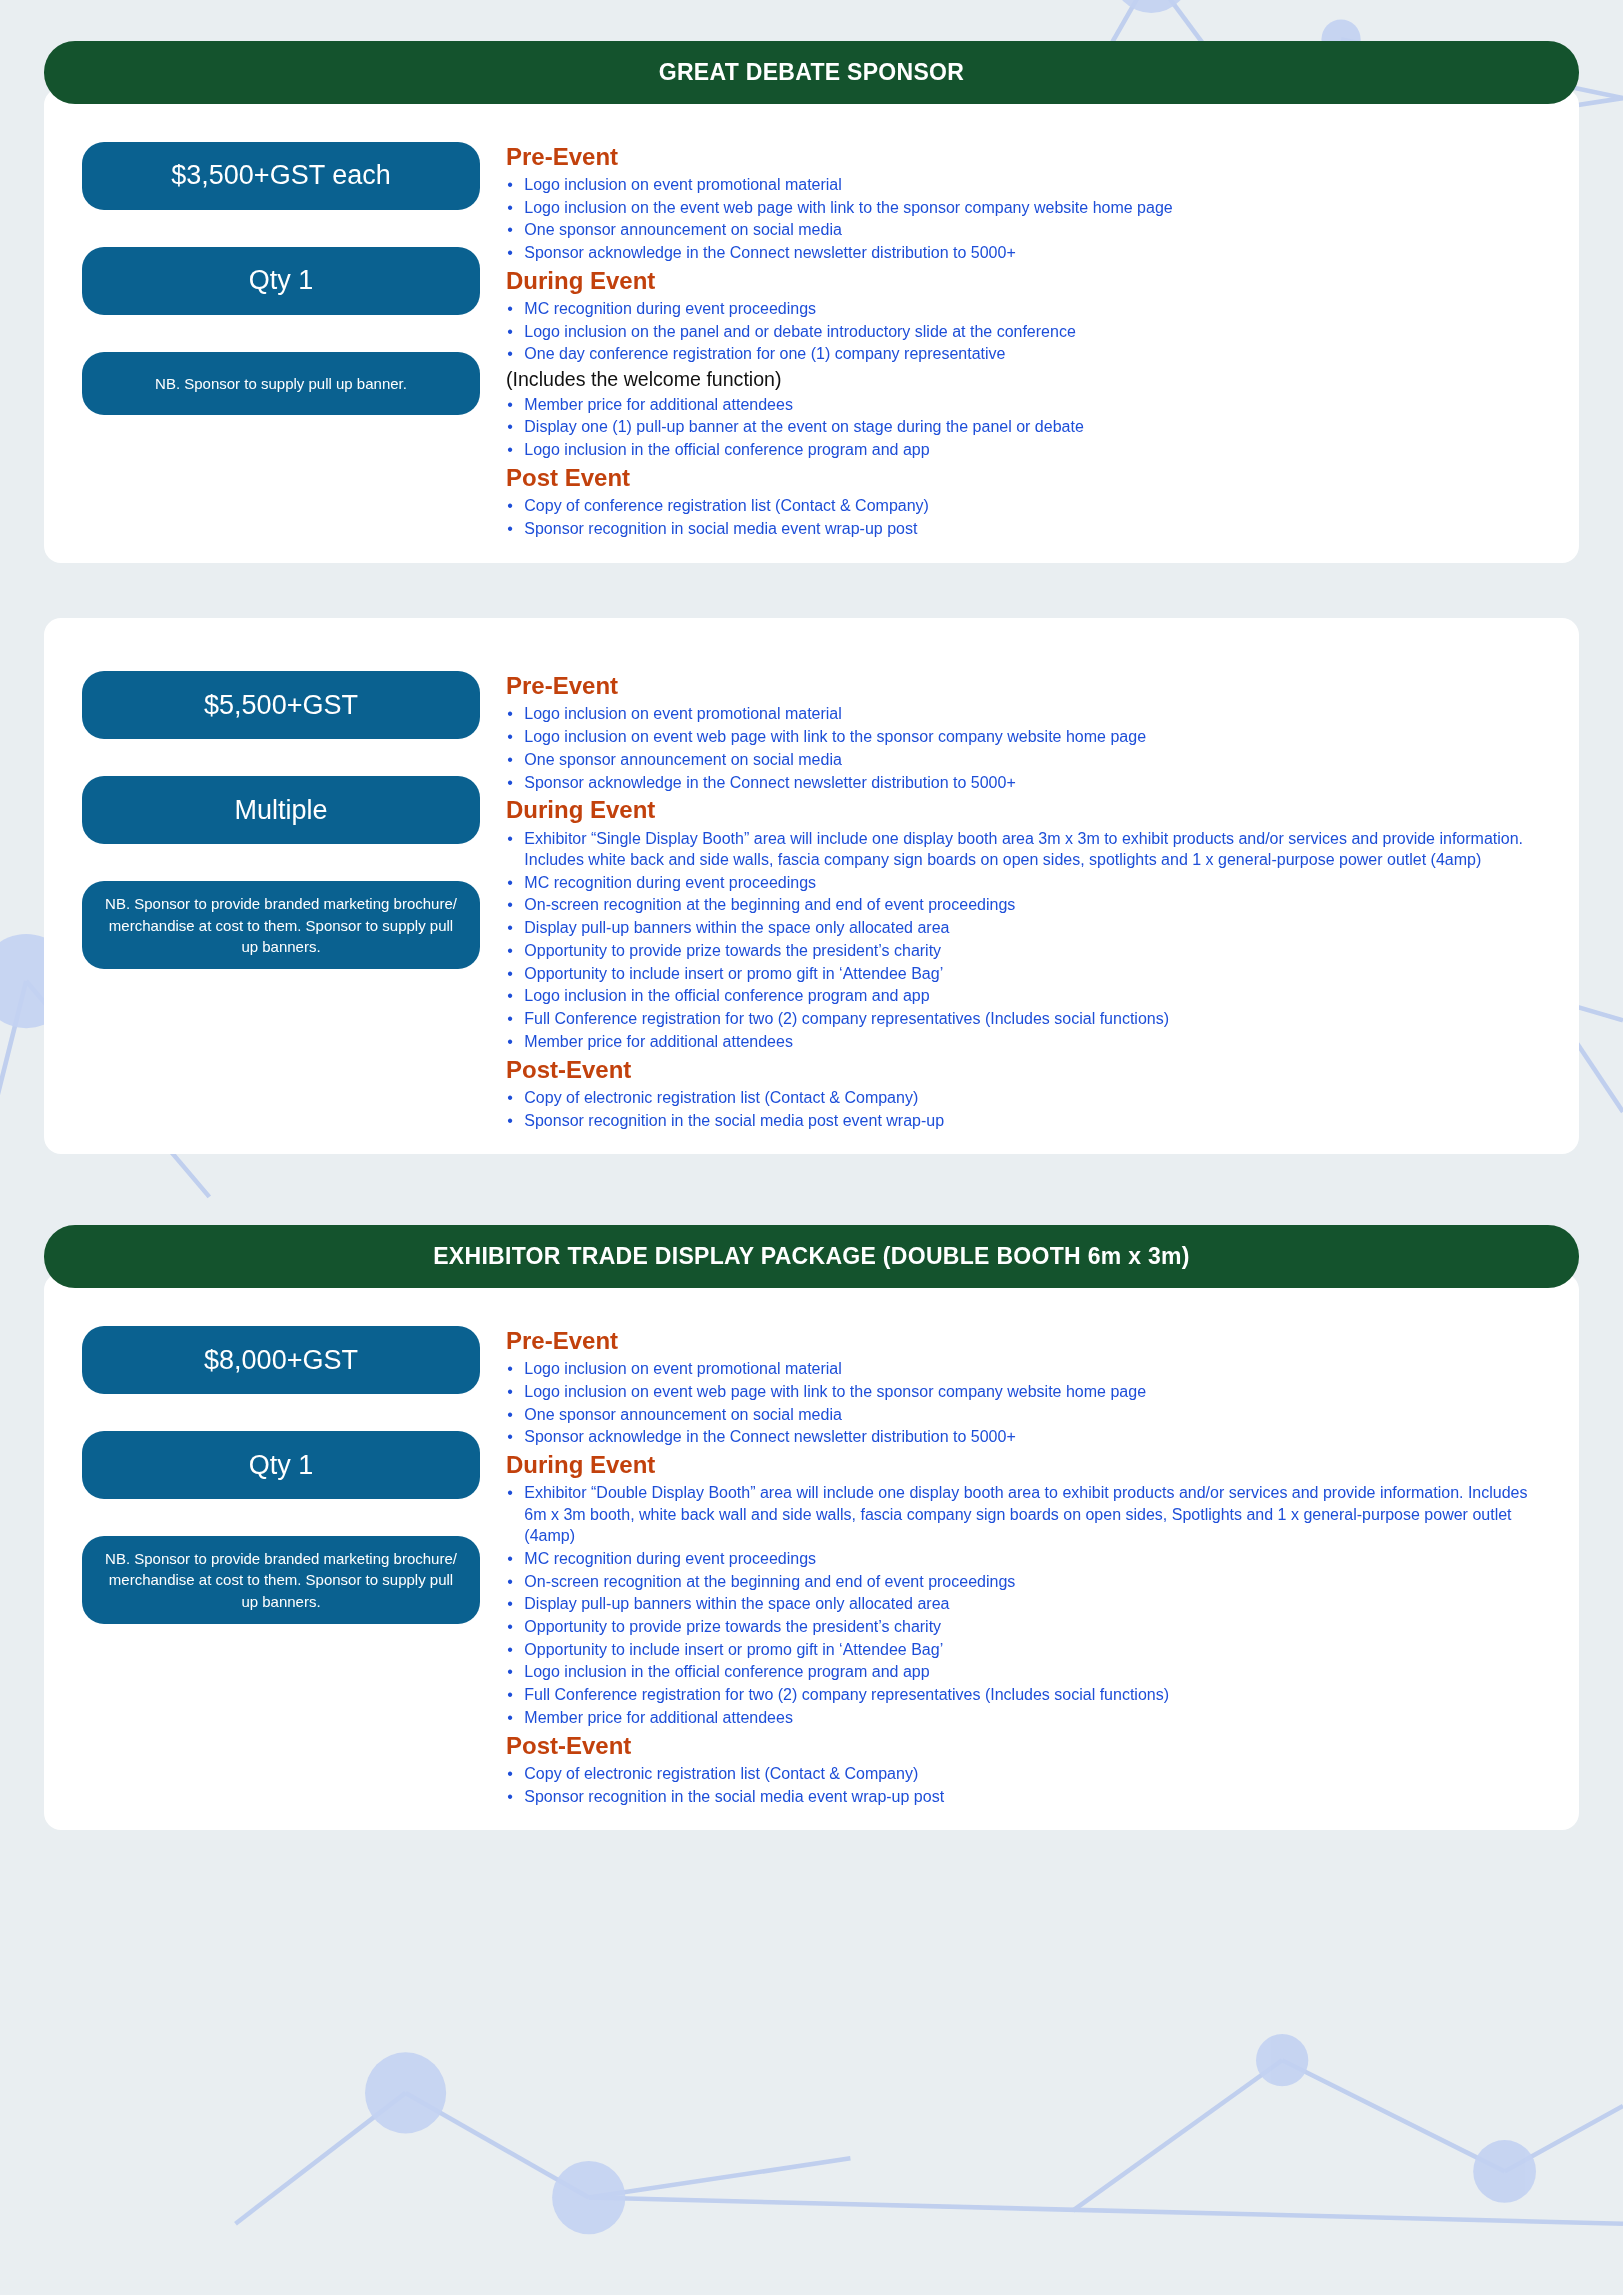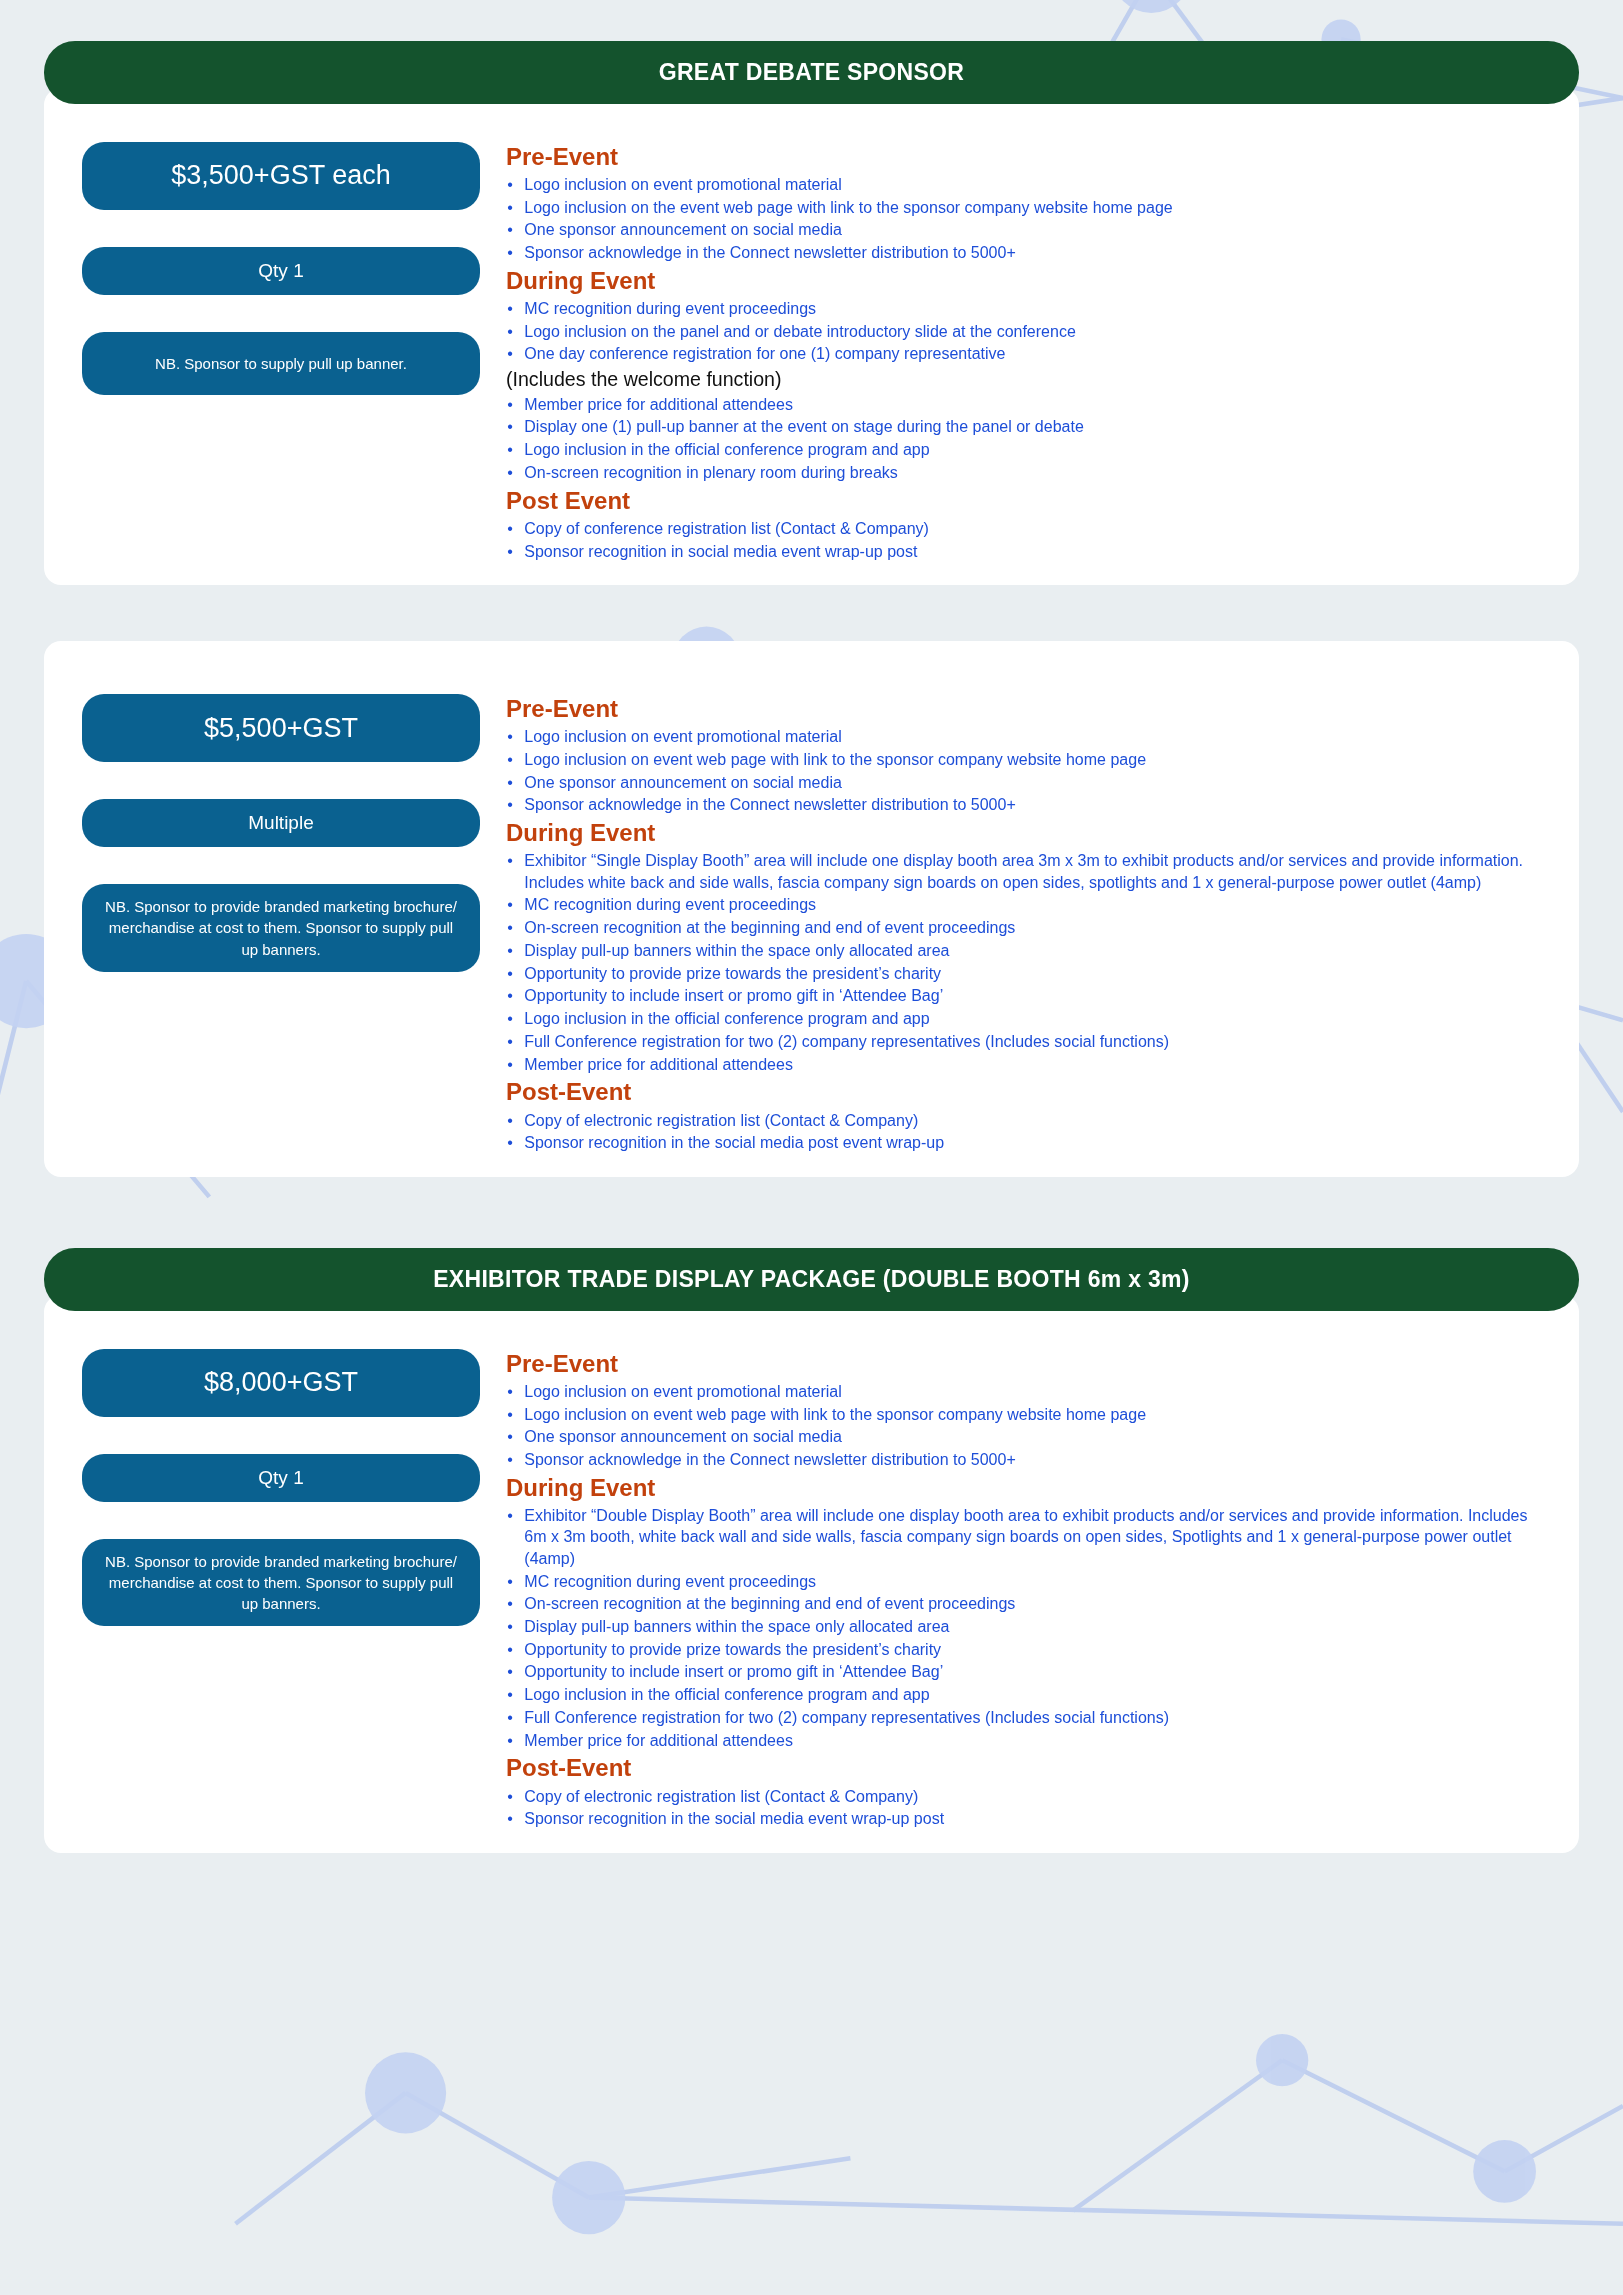--- a/index.html
+++ b/index.html
@@ -84,22 +84,22 @@
     padding: 7.9px 17px;
   }
 
   .pill-price {
     height: 68px;
     font-size: 27px;
     font-weight: 400;
   }
 
   .pill-qty {
-    height: 48px;
-    font-size: 19px;
+    height: 68px;
+    font-size: 27px;
     font-weight: 400;
     margin-top: 37px;
   }
 
   .pill-note {
     min-height: 63px;
     font-size: 15px;
     line-height: 1.42;
     font-weight: 400;
     margin-top: 37px;
@@ -228,21 +228,20 @@
             <div class="bullet-line">One day conference registration for one (1) company representative</div>
 
             <div class="plain-line">(Includes the welcome function)</div>
 
             <div class="bullet-line">Member price for additional attendees</div>
 
             <div class="bullet-line">Display one (1) pull-up banner at the event on stage during the panel or debate</div>
 
             <div class="bullet-line">Logo inclusion in the official conference program and app</div>
 
-            <div class="bullet-line">On-screen recognition in plenary room during breaks</div>
 
           <div class="section-heading">Post Event</div>
 
             <div class="bullet-line">Copy of conference registration list (Contact &amp; Company)</div>
 
             <div class="bullet-line">Sponsor recognition in social media event wrap-up post</div>
 
       </div>
     </div>
   </div>

